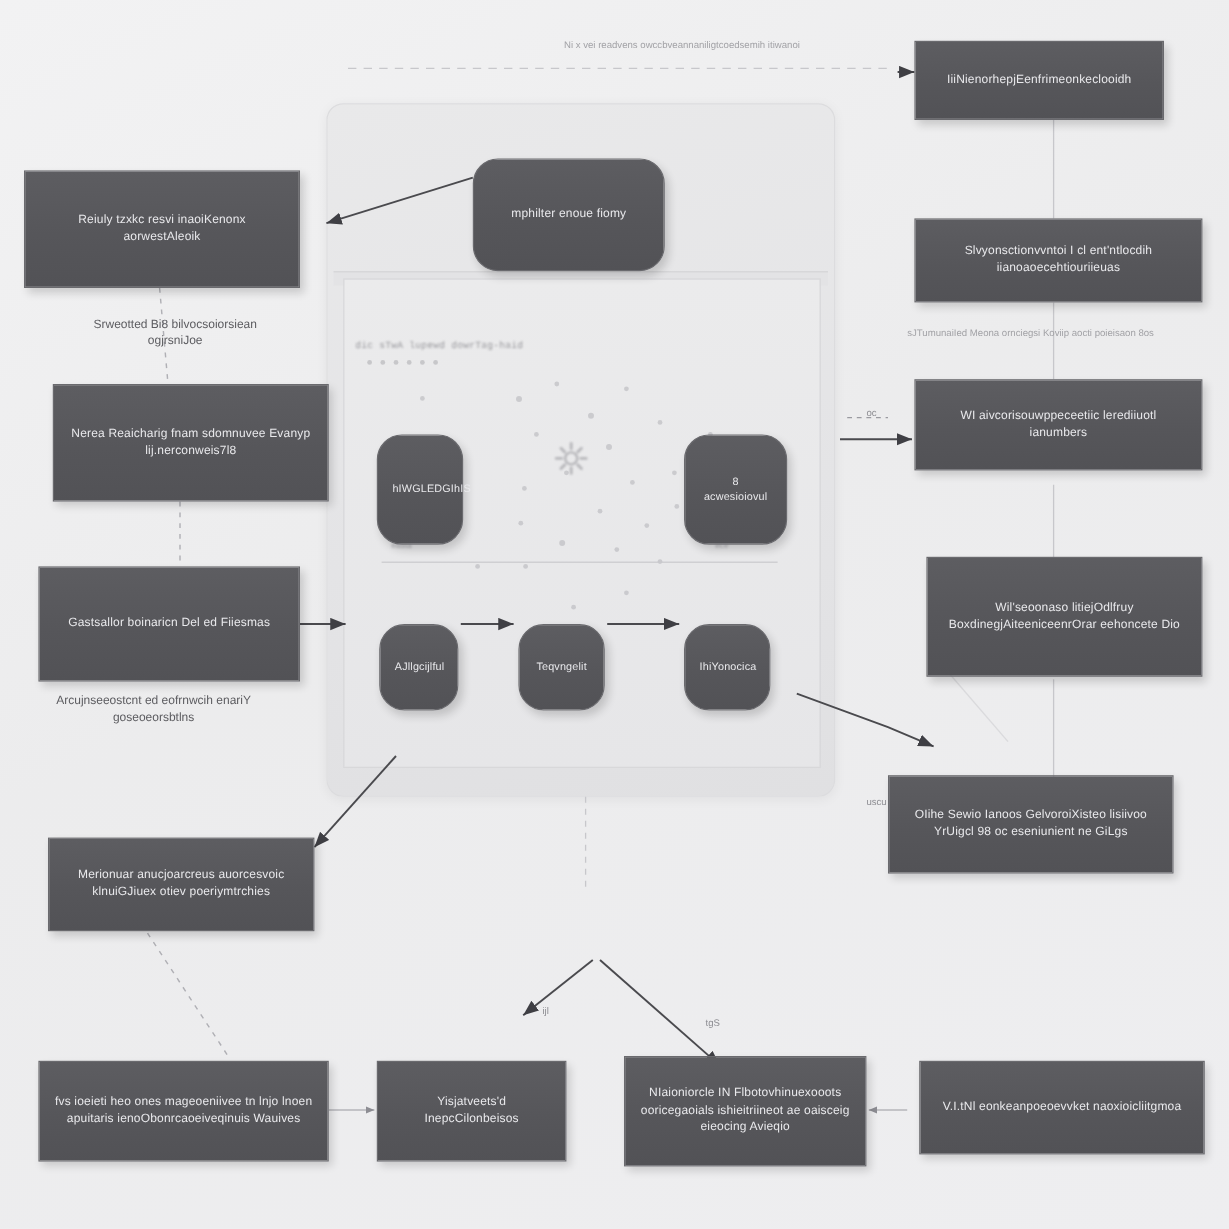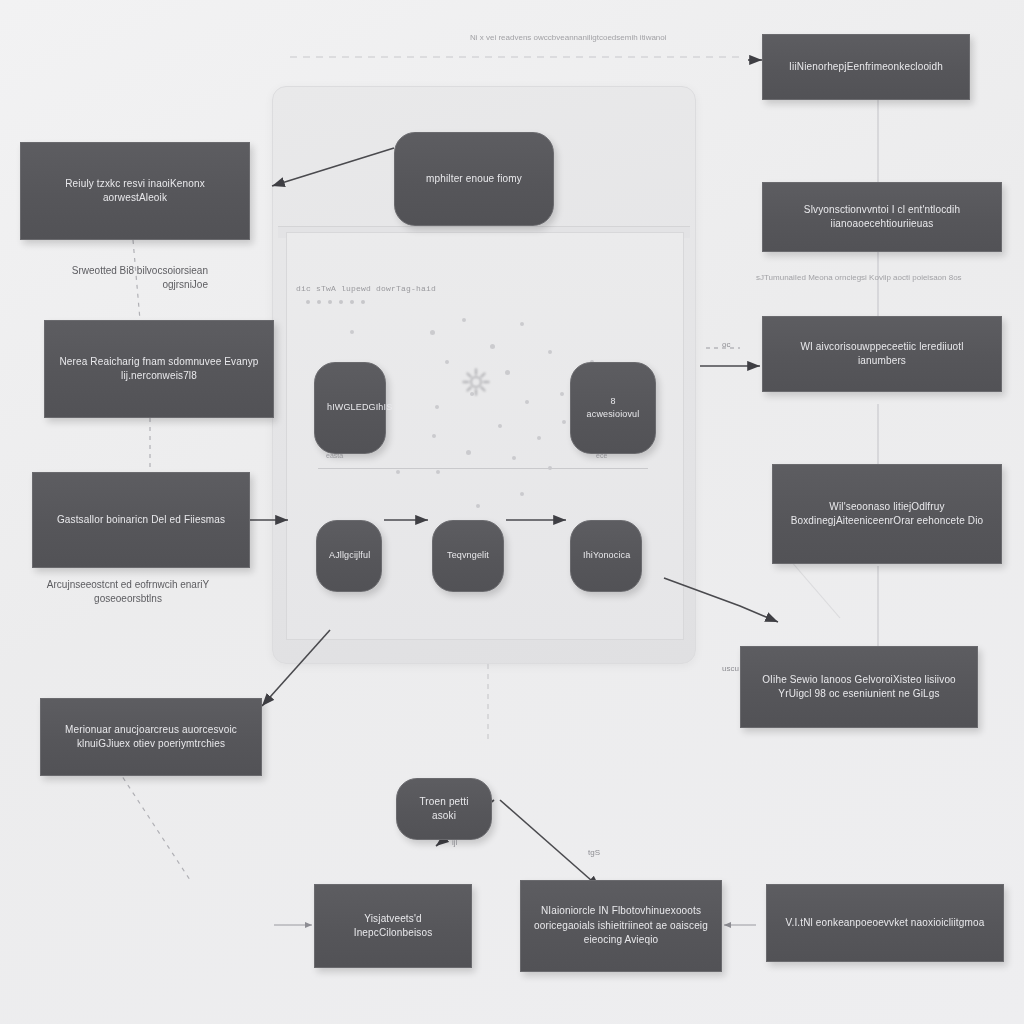--- a/index.html
+++ b/index.html
@@ -281,21 +281,21 @@
   <div class="caption faint" style="left:470px;top:32px;width:260px;text-align:left;">Ni x vei readvens owccbveannaniligtcoedsemih itiwanoi</div>
 
   <div class="node rounded" style="left:394px;top:96px;width:160px;height:94px;">
     <span class="label">mphilter enoue fiomy</span>
   </div>
 
   <div class="node" style="left:20px;top:142px;width:230px;height:98px;">
     <span class="label">Reiuly tzxkc resvi inaoiKenonx aorwestAleoik</span>
   </div>
 
-  <div class="caption" style="left:28px;top:264px;width:180px;text-align:right;">Srweotted Bi8 bilvocsoiorsiean ogjrsniJoe</div>
+  <div class="caption" style="left:56px;top:264px;width:180px;">Srweotted Bi8 bilvocsoiorsiean ogjrsniJoe</div>
 
   <div class="node" style="left:44px;top:320px;width:230px;height:98px;">
     <span class="label">Nerea Reaicharig fnam sdomnuvee Evanyp lij.nerconweis7l8</span>
   </div>
 
   <div class="node" style="left:32px;top:472px;width:218px;height:96px;">
     <span class="label">Gastsallor boinaricn Del ed Fiiesmas</span>
   </div>
 
   <div class="caption" style="left:24px;top:578px;width:208px;">Arcujnseeostcnt ed eofrnwcih enariY goseoeorsbtlns</div>
@@ -319,24 +319,24 @@
   </div>
 
   <div class="node" style="left:772px;top:464px;width:230px;height:100px;">
     <span class="label">Wil'seoonaso litiejOdlfruy BoxdinegjAiteeniceenrOrar eehoncete Dio</span>
   </div>
 
   <div class="node" style="left:740px;top:646px;width:238px;height:82px;">
     <span class="label">OIihe Sewio Ianoos GelvoroiXisteo lisiivoo YrUigcl 98 oc eseniunient ne GiLgs</span>
   </div>
 
-  <div class="node rounded" style="left:396px;top:742px;width:96px;height:62px;">
-    <span class="label">Troen petti asoki</span>
-  </div>
-
+
+  <div class="node" style="left:32px;top:884px;width:242px;height:84px;">
+    <span class="label">fvs ioeieti heo ones mageoeniivee tn lnjo lnoen apuitaris ienoObonrcaoeiveqinuis Wauives</span>
+  </div>
 
   <div class="node" style="left:314px;top:884px;width:158px;height:84px;">
     <span class="label">Yisjatveets'd InepcCilonbeisos</span>
   </div>
 
   <div class="node" style="left:520px;top:880px;width:202px;height:92px;">
     <span class="label">NIaioniorcle IN Flbotovhinuexooots ooricegaoials ishieitriineot ae oaisceig eieocing Avieqio</span>
   </div>
 
   <div class="node" style="left:766px;top:884px;width:238px;height:78px;">

